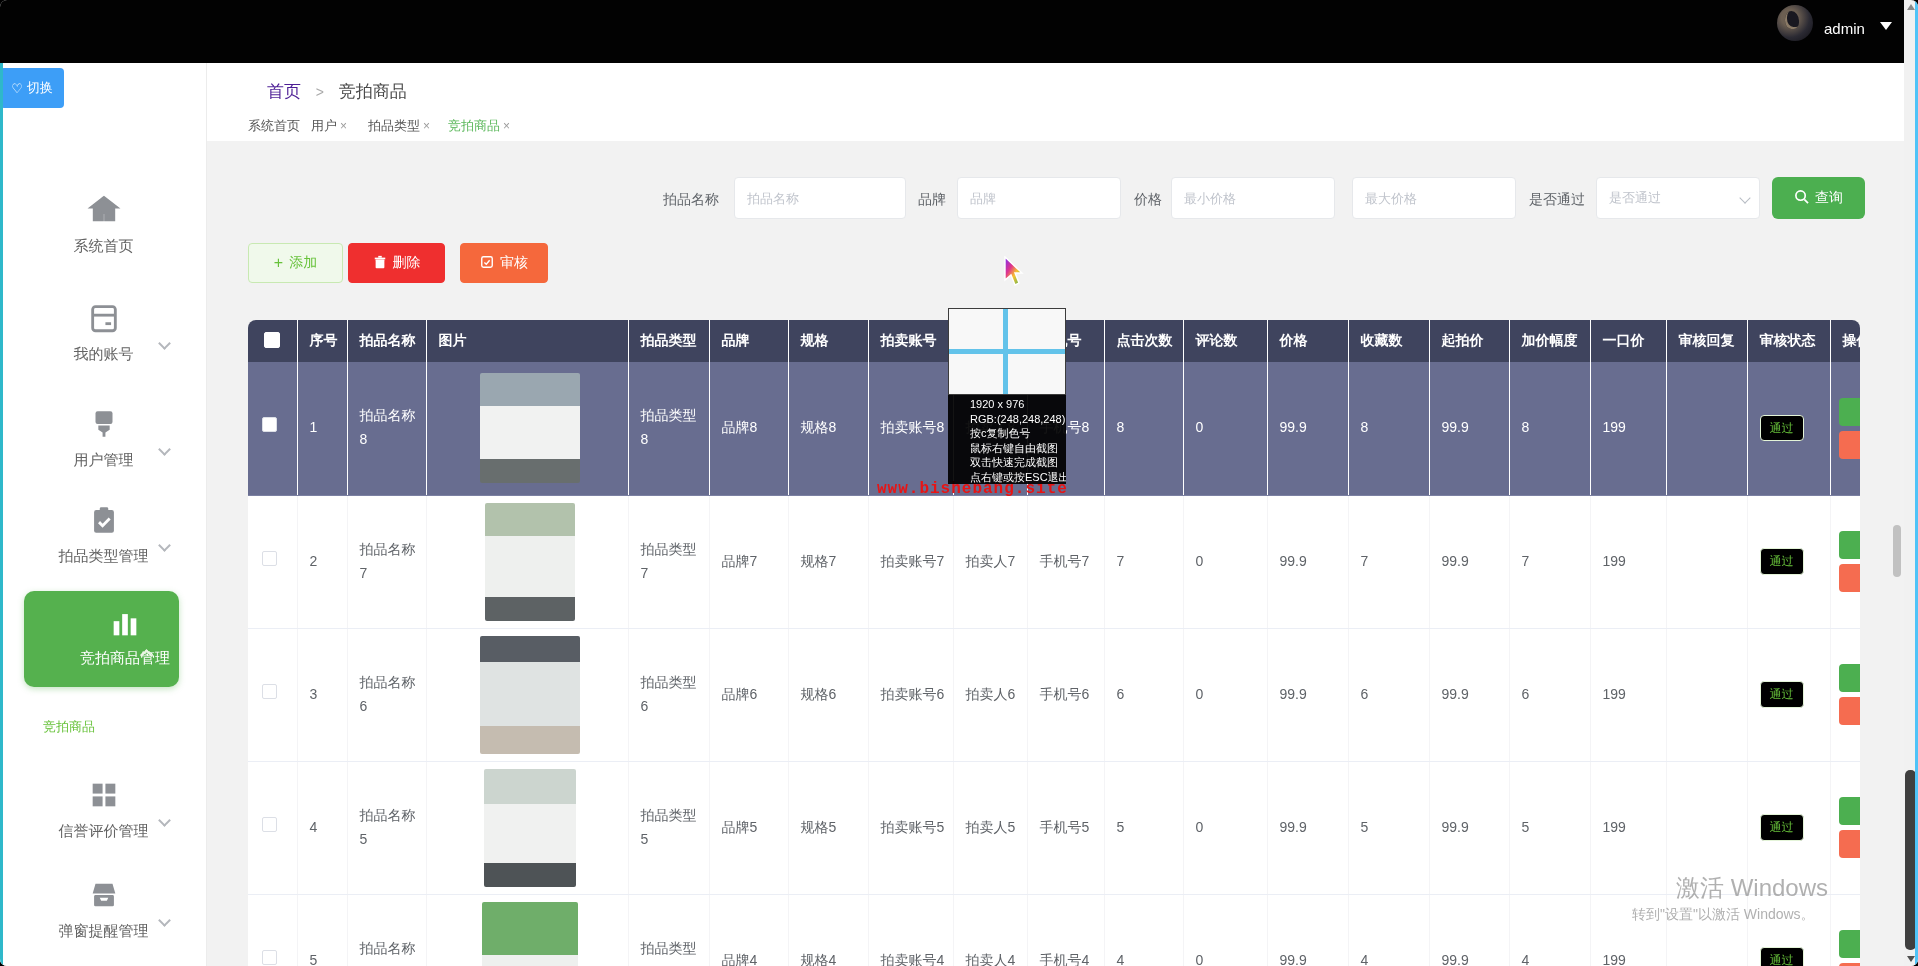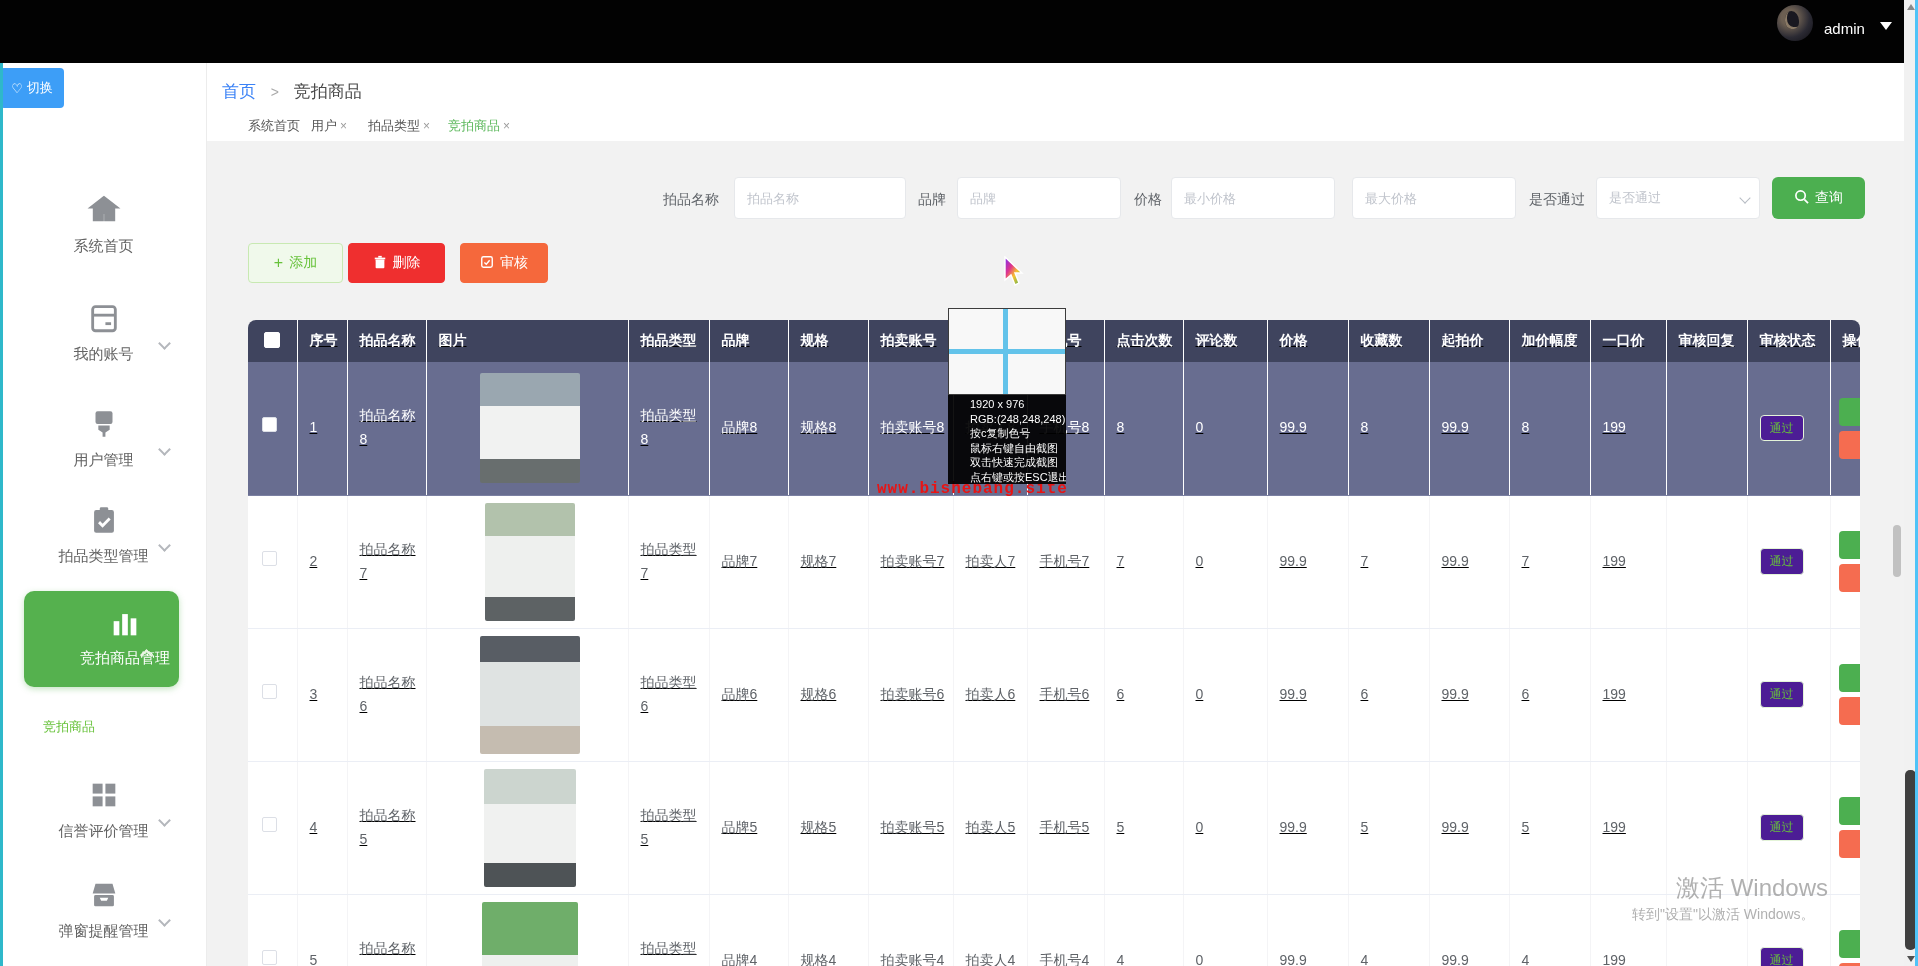--- a/index.html
+++ b/index.html
@@ -1,18 +1,18 @@
 <!DOCTYPE html>
 <html><head>
 <meta charset="utf-8">
 <style>
   * { margin:0; padding:0; box-sizing:border-box; }
   html,body { width:1918px; height:966px; overflow:hidden; background:#000; }
   body { font-family:"Liberation Sans","DejaVu Sans",sans-serif; }
-  #screen { position:relative; width:1918px; height:966px; background:#f2f2f2; overflow:hidden; }
+  #screen { position:relative; width:1918px; height:966px; background:#f2f2f2; overflow:hidden;border-radius:7px; }
 
   
   .topbar { position:absolute; left:0; top:0; width:1918px; height:63px; background:#020202; z-index:30; }
   .avatar { position:absolute; left:1777px; top:5px; width:36px; height:36px; border-radius:50%;
             background:radial-gradient(circle at 35% 35%, #6c5f52 0 25%, #2b2a33 60%, #0e0d12 100%); }
   .avatar::after{ content:""; position:absolute; left:8px; top:6px; width:14px; height:18px; border-radius:50% 60% 40% 50%;
             background:#191820; box-shadow:2px -2px 0 0 #8a7a66 inset; }
   .admin-name { position:absolute; left:1824px; top:20px; color:#fff; font-size:15px; }
   .admin-caret { position:absolute; left:1880px; top:22px; width:0; height:0;
             border-left:6px solid transparent; border-right:6px solid transparent; border-top:8px solid #fff; }
@@ -45,21 +45,21 @@
              color:#fff; text-align:center; cursor:pointer; box-shadow:0 2px 6px rgba(85,177,78,.35);padding-left:47px; }
   .nav-active .nav-label { color:#fff; font-size:15px; }
   .nav-active .nav-icon { margin-top:16px; margin-bottom:8px; }
   .submenu-item { position:absolute; left:43px; top:655px; font-size:13px; color:#67c23a; cursor:pointer; }
   .sb-svg { fill:#8d9095; }
   .sb-svg-w { fill:#ffffff; }
 
   
   .headband { position:absolute; left:207px; top:63px; width:1711px; height:78px; background:#fff; border-bottom:1px solid #e4e4e4; z-index:5;}
   .breadcrumb { position:absolute; left:15px; top:17px; font-size:17px; }
-  .crumb-home { color:#3b82f6; cursor:pointer; }
+  .crumb-home { color:#4c1d95; cursor:pointer;margin-left:45px; }
   .crumb-sep { color:#aaa; margin:0 10px; font-size:14px; }
   .crumb-cur { color:#4a4a4a; }
   .tabbar { position:absolute; left:0; top:49px; width:1711px; height:29px; background:#fff; }
   .tab { position:absolute; top:5px; font-size:13px; color:#565656; cursor:pointer; white-space:nowrap; }
   .tab-close::after { content:"\00d7"; color:#9c9c9c; margin-left:3px; font-size:12px; }
   .tab.active { color:#5cb85c; }
 
   
   .flt-label { position:absolute; font-size:14px; color:#5f6368; top:191px; z-index:6; }
   .flt-input { position:absolute; top:177px; height:42px; background:#fff; border:1px solid #e6e8eb; border-radius:4px;
@@ -74,31 +74,31 @@
   
   .btn { position:absolute; top:243px; height:40px; border-radius:4px; font-size:14px; display:flex; align-items:center;
          justify-content:center; gap:6px; cursor:pointer; z-index:6; }
   .btn-add { left:248px; width:95px; background:#f0f9eb; border:1px solid #c8e9b2; color:#67c23a; }
   .btn-add::before { content:"+"; font-size:16px; }
   .btn-del { left:348px; width:97px; background:#ef2f2f; color:#fff; border:1px solid #ef2f2f; }
   .btn-audit { left:460px; width:88px; background:#f5683c; color:#fff; border:1px solid #f5683c; }
 
   
   .table-wrap { position:absolute; left:248px; top:320px; width:1612px; height:646px; overflow:hidden;
-                border-radius:8px 8px 0 0; background:#fff; z-index:6;text-decoration:underline; }
+                border-radius:8px 8px 0 0; background:#fff; z-index:6; }
   table { border-collapse:collapse; table-layout:fixed; width:1702px; }
   thead th { height:42px; background:#3f445e; color:#fff; font-size:14px; font-weight:bold; text-align:left;
              padding:0 0 0 12px; border-right:1px solid rgba(255,255,255,.10); white-space:nowrap; overflow:hidden; }
   tbody td { height:133px; font-size:14px; color:#5f6368; padding:0 6px 0 12px; border-bottom:1px solid #ebeef5;
              border-right:1px solid #f4f4f6; vertical-align:middle; line-height:1.7; overflow:hidden; }
   tr.selected td { background:#686d90; color:#fff; border-bottom:1px solid #7b80a2; border-right:1px solid rgba(255,255,255,.18); }
   .cb { display:inline-block; width:15px; height:15px; border:1px solid #dcdfe6; border-radius:2px; background:#fff; cursor:pointer; }
   .cb-head { width:16px; height:16px; border:1px solid #fff; }
   td.cb-cell, th.cb-cell { text-align:center; padding-left:0; }
-  .badge { display:inline-block; padding:5px 9px; background:#4c1d95; border:1px solid #e4f4d8; color:#67c23a;
+  .badge { display:inline-block; padding:5px 9px; background:#000000; border:1px solid #e4f4d8; color:#67c23a;
            border-radius:4px; font-size:12px; line-height:1.2; }
   .op-btn { width:40px; height:28px; border-radius:4px; margin:5px 0 5px 8px; cursor:pointer; }
   .op-green { background:#4caf50; }
   .op-orange { background:#f56c50; }
 
   
   .pimg { width:100px; height:110px; margin:0 auto; border-radius:2px; }
   .img1 { background:linear-gradient(180deg,#9aa7b0 0 30%,#f1f2f1 30% 78%,#686e6e 78% 100%); }
   .img2 { background:linear-gradient(180deg,#b2c2ac 0 28%,#eef0ee 28% 80%,#5d6264 80% 100%); }
   .img3 { background:linear-gradient(180deg,#585d64 0 22%,#dfe3e2 22% 76%,#c5bcb0 76% 100%); }

